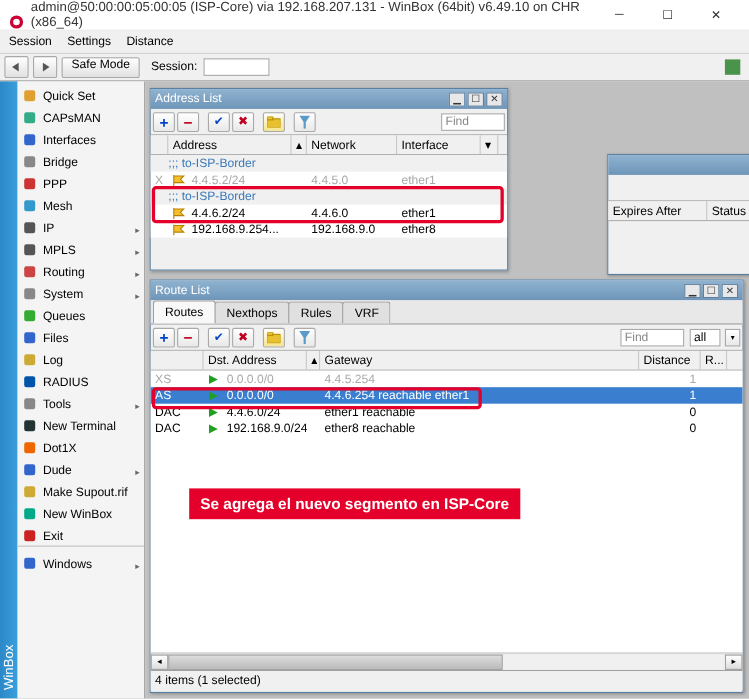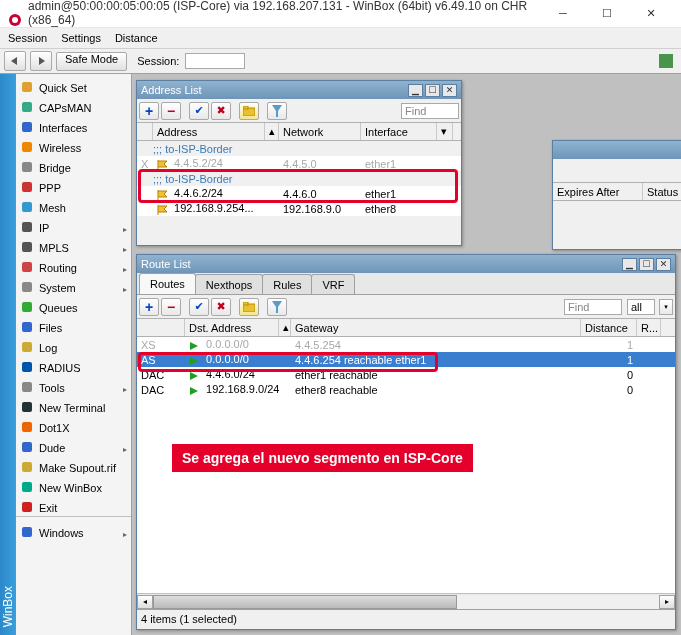--- a/index.html
+++ b/index.html
@@ -131,28 +131,20 @@
         <span class="sideicon">
           <svg width="14" height="14">
             <rect x="2" y="2" width="10" height="10" rx="2" fill="#36c"></rect>
           </svg>
         </span>
         <span class="lbl">Interfaces</span>
       </div>
       <div class="sideitem">
         <span class="sideicon">
           <svg width="14" height="14">
-            <rect x="2" y="2" width="10" height="10" rx="2" fill="#e80"></rect>
-          </svg>
-        </span>
-        <span class="lbl">Wireless</span>
-      </div>
-      <div class="sideitem">
-        <span class="sideicon">
-          <svg width="14" height="14">
             <rect x="2" y="2" width="10" height="10" rx="2" fill="#888"></rect>
           </svg>
         </span>
         <span class="lbl">Bridge</span>
       </div>
       <div class="sideitem">
         <span class="sideicon">
           <svg width="14" height="14">
             <rect x="2" y="2" width="10" height="10" rx="2" fill="#c33"></rect>
           </svg>

